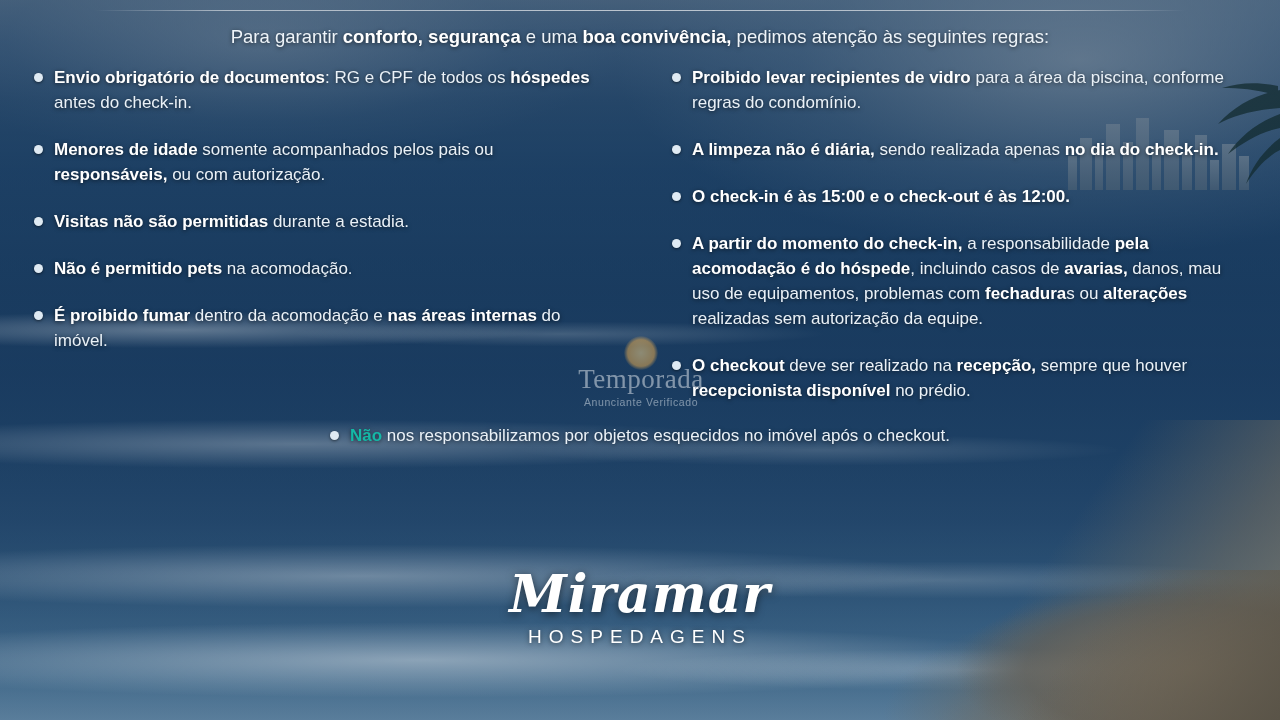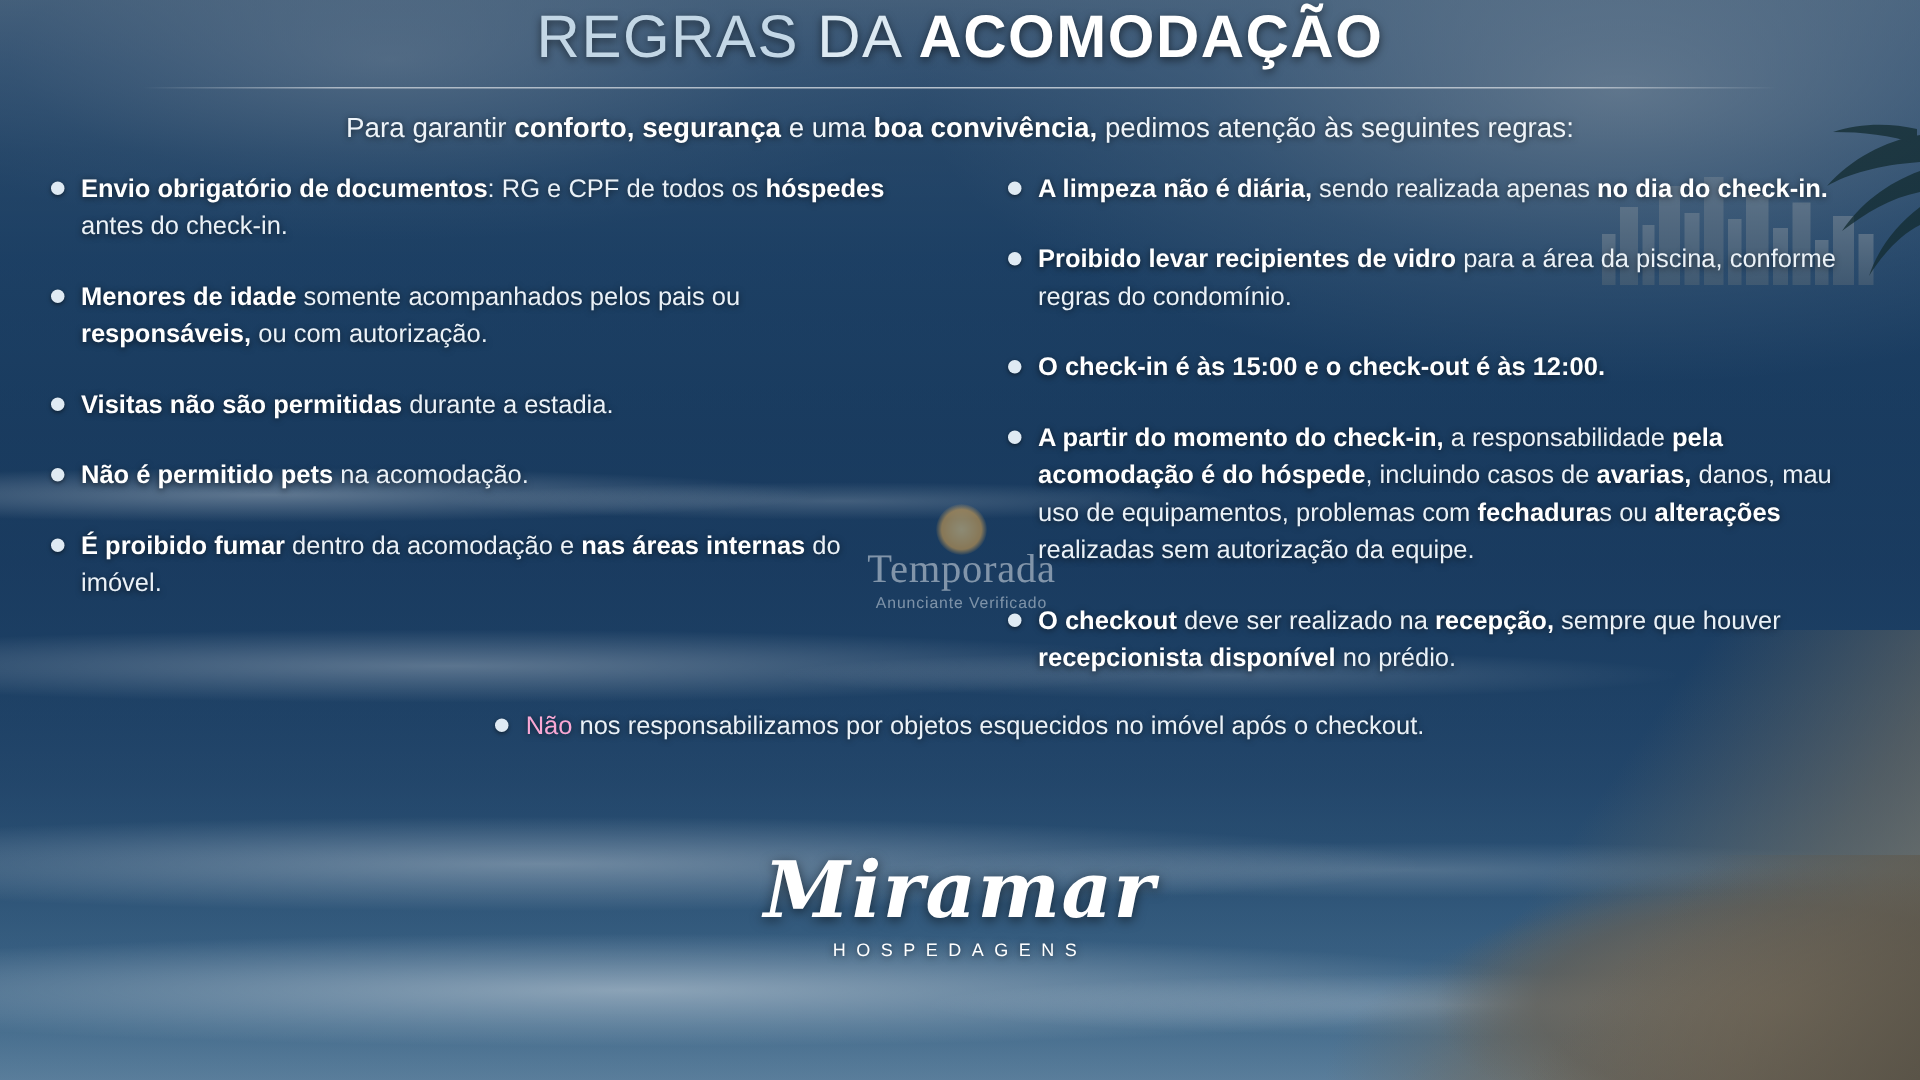--- a/index.html
+++ b/index.html
@@ -121,21 +121,21 @@
   }
   .item .txt{flex:1 1 auto;}
   .item b{color:#ffffff;font-weight:700;}
   .footline{
     display:flex;align-items:flex-start;justify-content:center;
     margin-top:-2px;padding:0 60px;
     color:#eaf1f7;font-size:17px;line-height:25px;
     text-shadow:0 1px 4px rgba(0,0,0,.6);
   }
   .footline .bullet{margin-top:8px;}
-  .footline b{color:#f9a8d4;font-weight:400;}
+  .footline b{color:#14b8a6;font-weight:700;}
   
   .watermark{
     position:absolute;left:536px;top:336px;width:210px;text-align:center;
     opacity:.5;pointer-events:none;
   }
   .wm-sun{
     width:34px;height:34px;margin:0 auto 0 auto;border-radius:50%;
     background:radial-gradient(circle at 50% 50%, #ffd98a 0%, #f5b44f 55%, rgba(245,180,79,0) 72%);
   }
   .wm-name{
@@ -148,21 +148,21 @@
     position:absolute;left:0;right:0;top:566px;text-align:center;color:#fff;
   }
   .brand-name{
     font-family:"DejaVu Serif", serif;
     font-style:italic;font-weight:700;
     font-size:52px;line-height:56px;
     letter-spacing:1px;
     text-shadow:0 2px 8px rgba(0,0,0,.55);
   }
   .brand-sub{
-    font-size:12px;letter-spacing:7px;margin-top:4px;
+    font-size:19px;letter-spacing:7px;margin-top:4px;
     text-shadow:0 1px 5px rgba(0,0,0,.55);
   }
 </style>
 </head>
 <body>
 
 <div id="stage">
 
   <div class="bg-base"></div>
 
@@ -194,21 +194,20 @@
   <div class="veil"></div>
   <div class="foam f1"></div>
   <div class="foam f2"></div>
   <div class="foam f3"></div>
   <div class="foam f4"></div>
   <div class="shore"></div>
   <div class="shore2"></div>
 
   <div class="content">
 
-    <h1 class="title"><span class="t-light">REGRAS </span><span class="t-mid">DA </span><span class="t-bold">ACOMODAÇÃO</span></h1>
 
     <div class="rule"></div>
 
     <p class="intro"><span>Para garantir </span><b>conforto, segurança</b><span> e uma </span><b>boa convivência,</b><span> pedimos atenção às seguintes regras:</span></p>
 
     <div class="cols">
 
       <div class="col left">
 
         <div class="item">
@@ -235,26 +234,26 @@
           <span class="bullet"></span>
           <span class="txt"><b>É proibido fumar</b><span> dentro da acomodação e </span><b>nas áreas internas</b><span> do imóvel.</span></span>
         </div>
 
       </div>
 
       <div class="col right">
 
         <div class="item">
           <span class="bullet"></span>
+          <span class="txt"><b>Proibido levar recipientes de vidro</b><span> para a área da piscina, conforme regras do condomínio.</span></span>
+        </div>
+
+        <div class="item">
+          <span class="bullet"></span>
           <span class="txt"><b>A limpeza não é diária,</b><span> sendo realizada apenas </span><b>no dia do check-in.</b></span>
-        </div>
-
-        <div class="item">
-          <span class="bullet"></span>
-          <span class="txt"><b>Proibido levar recipientes de vidro</b><span> para a área da piscina, conforme regras do condomínio.</span></span>
         </div>
 
         <div class="item">
           <span class="bullet"></span>
           <span class="txt"><b>O check-in é às 15:00 e o check-out é às 12:00.</b></span>
         </div>
 
         <div class="item">
           <span class="bullet"></span>
           <span class="txt"><b>A partir do momento do check-in,</b><span> a responsabilidade </span><b>pela acomodação é do hóspede</b><span>, incluindo casos de </span><b>avarias,</b><span> danos, mau uso de equipamentos, problemas com </span><b>fechadura</b><span>s ou </span><b>alterações</b><span> realizadas sem autorização da equipe.</span></span>

